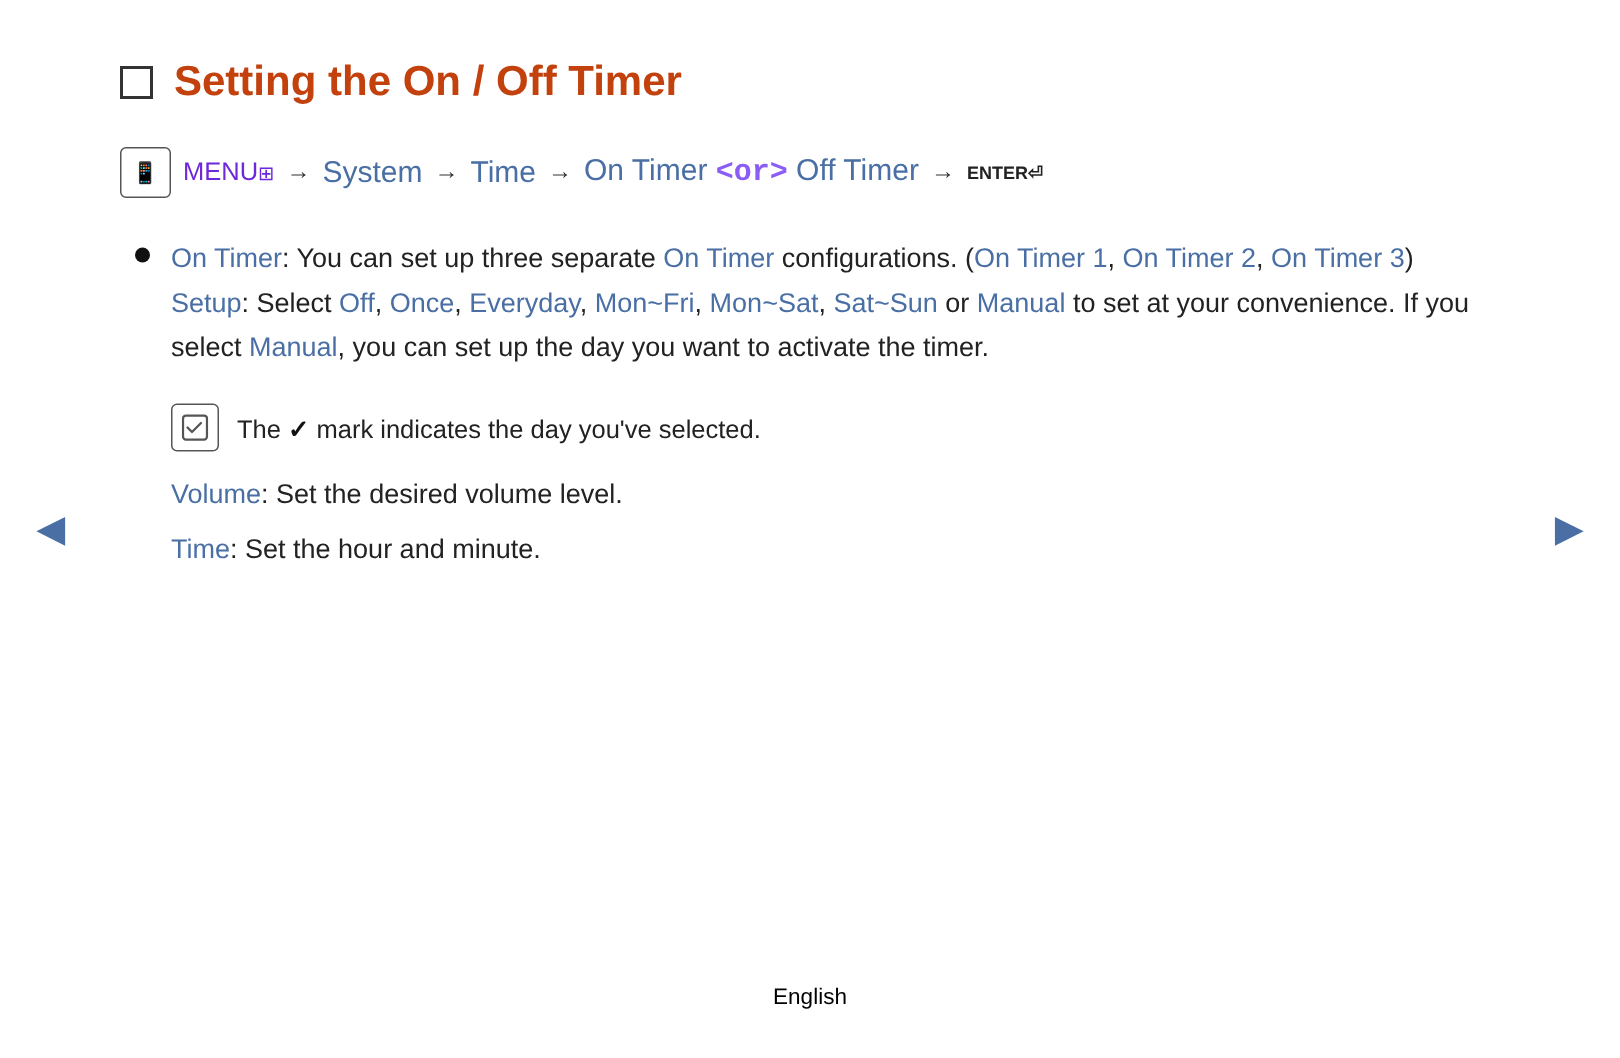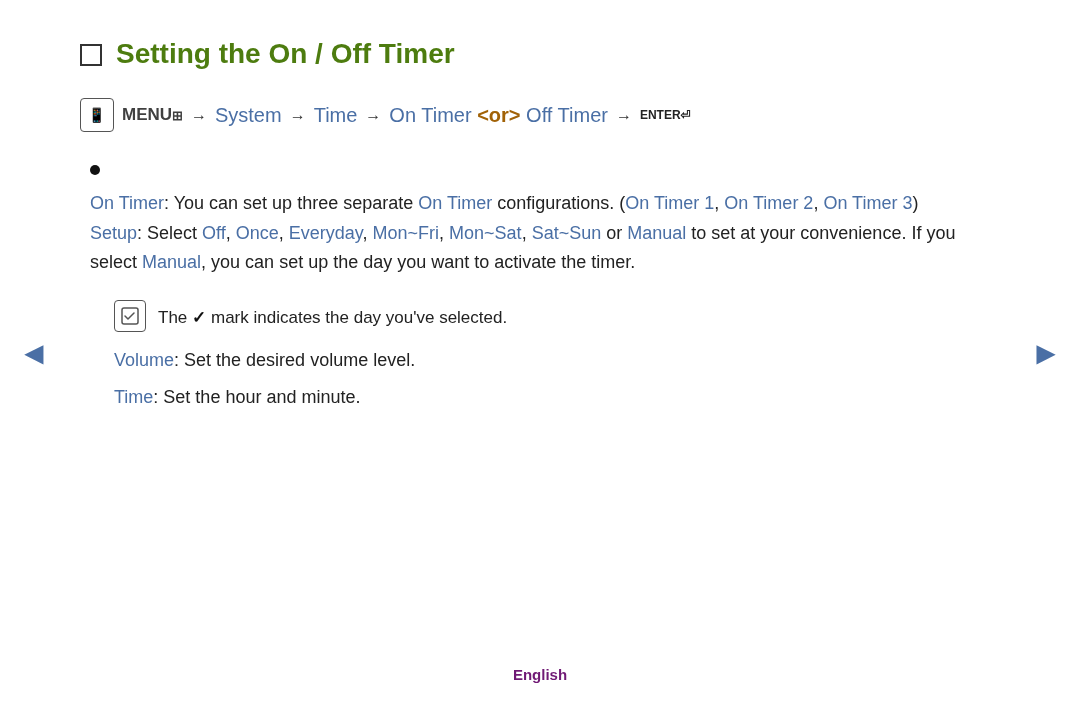--- a/index.html
+++ b/index.html
@@ -35,21 +35,21 @@
       height: 22px;
       border: 2px solid #333;
       display: inline-block;
       flex-shrink: 0;
       margin-top: 2px;
     }
 
     .title-text {
       font-size: 28px;
       font-weight: 700;
-      color: #4d7c0f;
+      color: #c2410c;
     }
 
     
     .menu-path {
       display: flex;
       align-items: center;
       gap: 8px;
       margin-bottom: 26px;
       font-size: 17px;
       flex-wrap: wrap;
@@ -61,22 +61,22 @@
       justify-content: center;
       width: 34px;
       height: 34px;
       border: 1.5px solid #555;
       border-radius: 4px;
       font-size: 14px;
       color: #333;
     }
 
     .menu-label {
-      font-weight: 700;
-      color: #404040;
+      font-weight: 400;
+      color: #6d28d9;
       font-size: 17px;
     }
 
     .arrow {
       color: #333;
       font-size: 16px;
     }
 
     .menu-link {
       color: #4a6fa5;
@@ -92,21 +92,20 @@
     
     .content {
       padding-left: 10px;
     }
 
     .bullet-item {
       display: flex;
       align-items: flex-start;
       gap: 14px;
       margin-bottom: 12px;
-      flex-direction: column;
     }
 
     .bullet-dot {
       width: 10px;
       height: 10px;
       background: #111;
       border-radius: 50%;
       flex-shrink: 0;
       margin-top: 7px;
     }
@@ -183,26 +182,26 @@
       transform: translateY(-50%);
       font-size: 32px;
       color: #4a6fa5;
       cursor: pointer;
       user-select: none;
     }
 
     
     .footer {
       position: absolute;
-      bottom: 22px;
+      bottom: 32px;
       left: 50%;
       transform: translateX(-50%);
       font-size: 15px;
-      font-weight: 700;
-      color: #701a75;
+      font-weight: 400;
+      color: #000000;
     }
   </style>
 </head>
 <body>
 
 <div class="nav-arrow-left">◄</div>
 
 <div class="nav-arrow-right">►</div>
 
 <div class="page-container">
@@ -213,21 +212,21 @@
   </div>
 
   <div class="menu-path">
     <span class="menu-icon">📱</span>
     <span class="menu-label">MENU<span style="font-size:13px; vertical-align:middle;">⊞</span></span>
     <span class="arrow">→</span>
     <span class="menu-link">System</span>
     <span class="arrow">→</span>
     <span class="menu-link">Time</span>
     <span class="arrow">→</span>
-    <span class="menu-link">On Timer <span style="font-weight:700; color:#a16207;">&lt;or&gt;</span> Off Timer</span>
+    <span class="menu-link">On Timer <span style="font-weight:700; color:#8b5cf6;font-family:Liberation Mono, monospace;">&lt;or&gt;</span> Off Timer</span>
     <span class="arrow">→</span>
     <span class="enter-icon">ENTER⏎</span>
   </div>
 
   <div class="content">
 
     <div class="bullet-item">
       <span class="bullet-dot"></span>
       <div class="bullet-content">
         <span class="blue">On Timer</span><span>: You can set up three separate </span><span class="blue">On Timer</span><span> configurations. (</span><span class="blue">On Timer 1</span><span>, </span><span class="blue">On Timer 2</span><span>, </span><span class="blue">On Timer 3</span><span>)</span>

